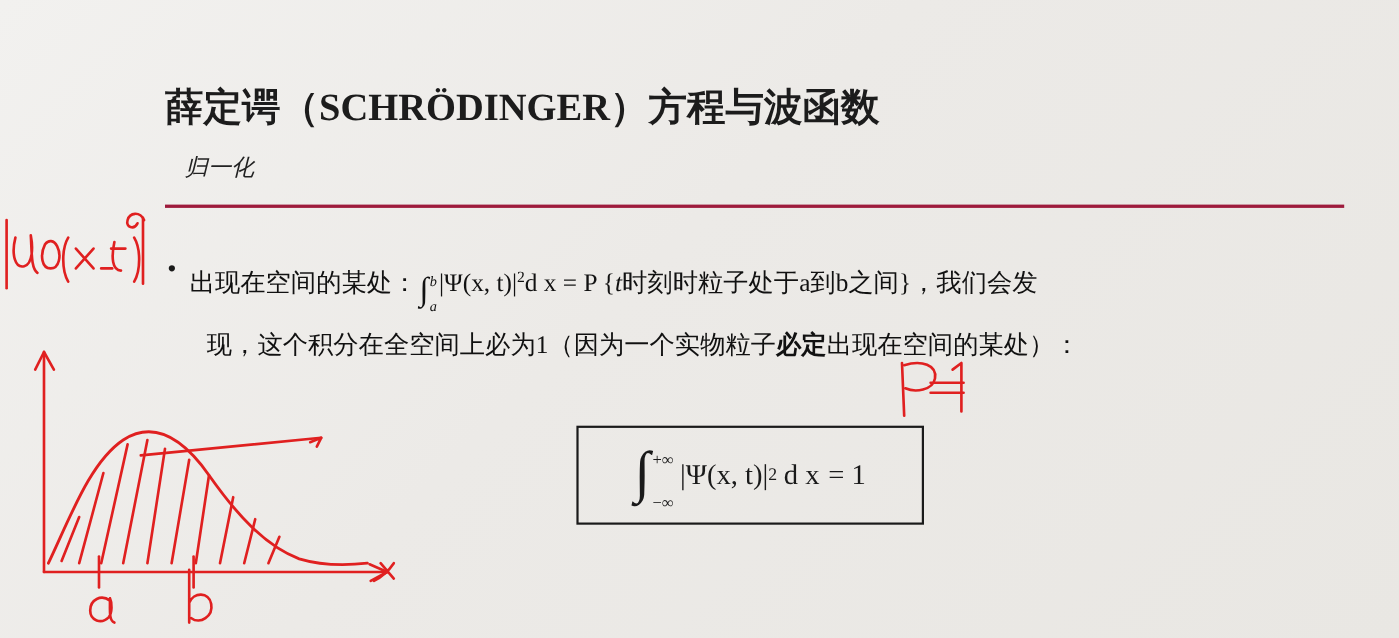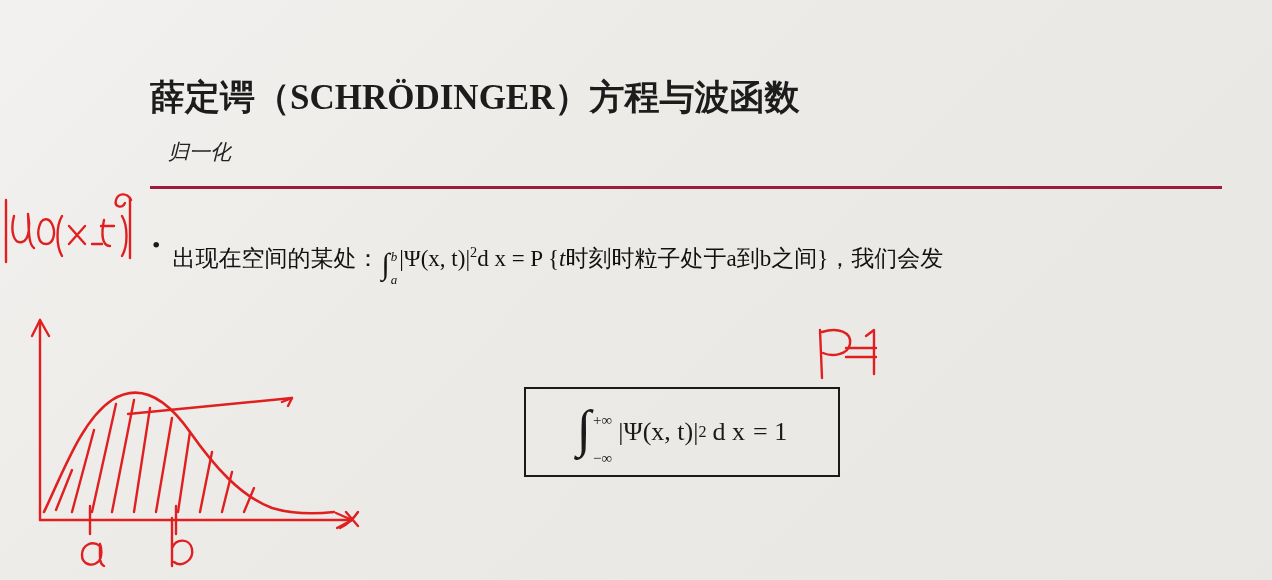--- a/index.html
+++ b/index.html
@@ -159,20 +159,25 @@
   <div id="title">薛定谔（SCHRÖDINGER）方程与波函数</div>
   <div id="subtitle">归一化</div>
   <div id="title-rule"></div>
 
   <div id="bullet-block">
     <div class="bullet-row">
       <span class="bullet-dot">•</span>
       <span class="bullet-text">
         <span>出现在空间的某处：</span><span class="int-inline math"><span class="int-sym">∫</span><span class="int-lims"><span class="up mi">b</span><span class="lo mi">a</span></span></span><span class="math">|Ψ(x, t)|</span><sup class="exp">2</sup><span class="math">d x</span>
         <span>= P {</span><span class="mi">t</span><span>时刻时粒子处于a到b之间}，我们会发</span>
+      </span>
+    </div>
+    <div class="bullet-row" style="padding-left:36px;">
+      <span class="bullet-text">
+        <span>现，这个积分在全空间上必为1（因为一个实物粒子</span><span class="bold">必定</span><span>出现在空间的某处）：</span>
       </span>
     </div>
   </div>
 
   <div id="equation-box">
     <div id="equation-inner">
       <span class="int-big math">
         <span class="sym">∫</span><span class="lims"><span class="up">+∞</span><span class="lo">−∞</span></span>
       </span>
       <span class="math">|Ψ(x, t)|</span>

